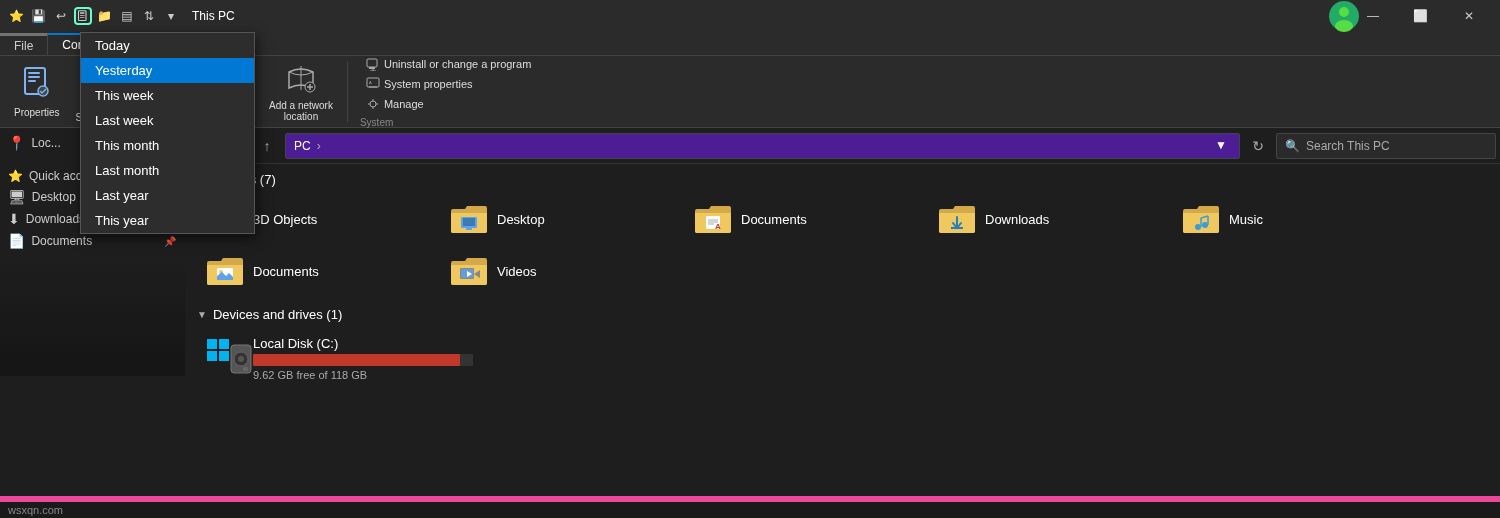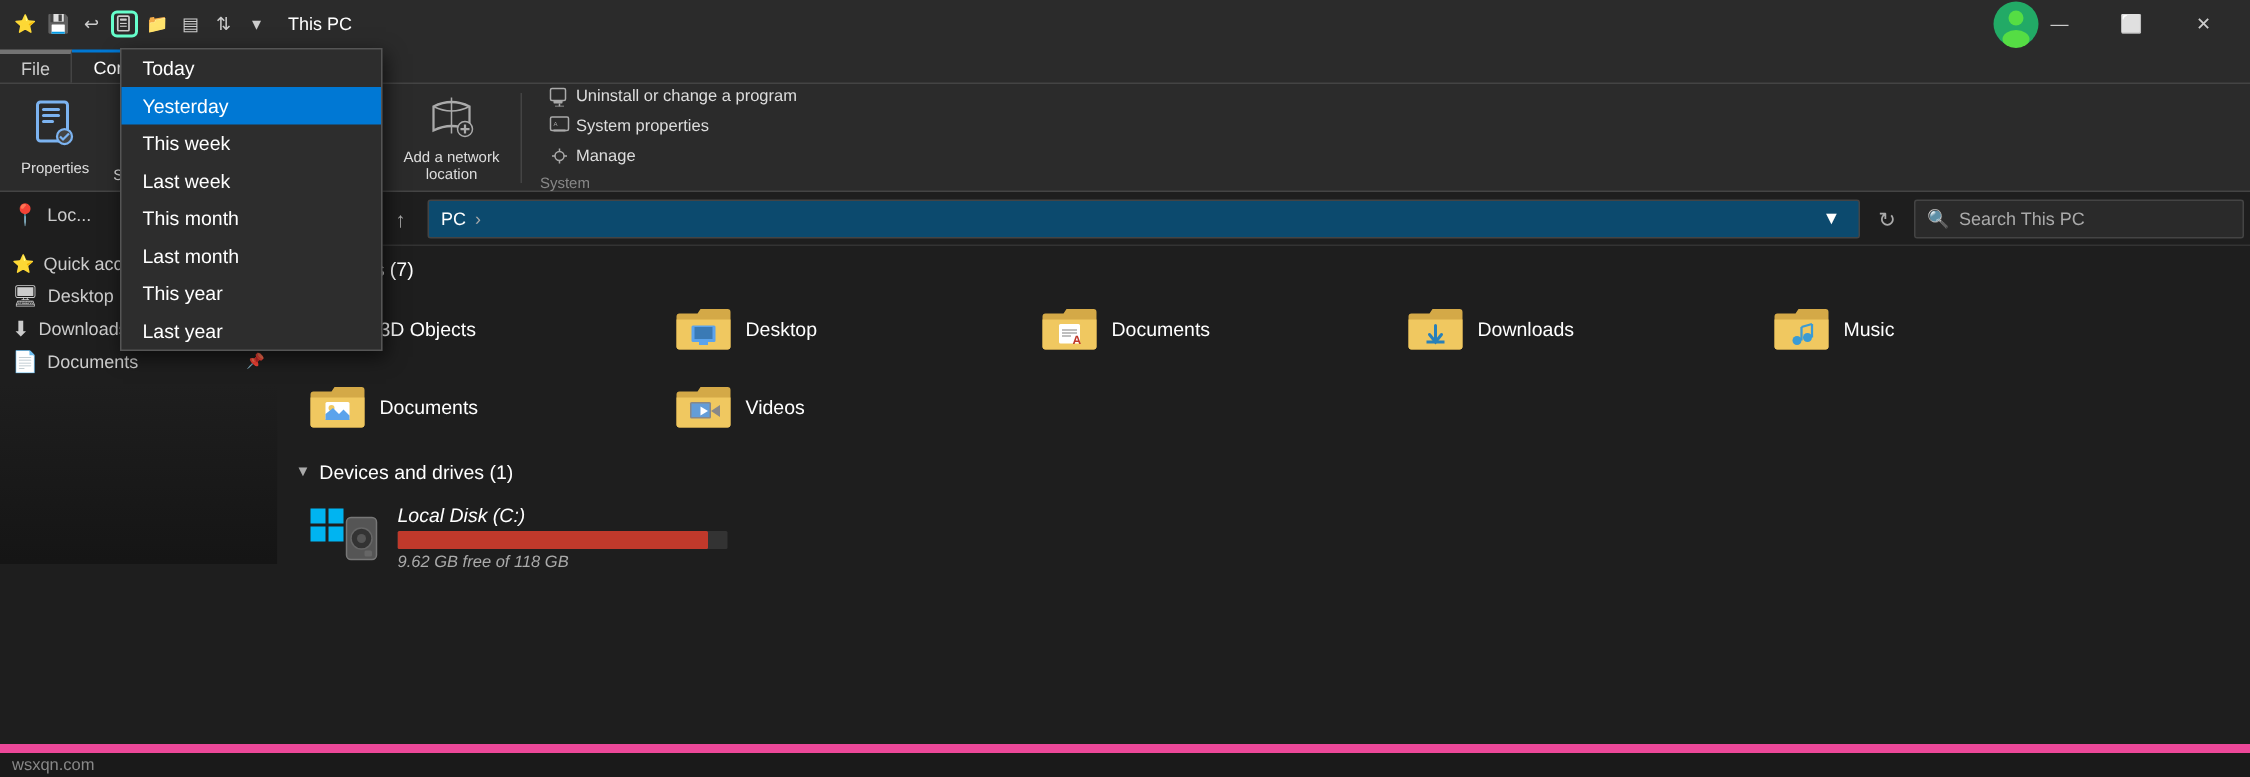--- a/index.html
+++ b/index.html
@@ -126,21 +126,21 @@
       align-items: center;
       justify-content: center;
       font-size: 14px;
       color: #aaa;
       cursor: pointer;
       border-radius: 2px;
     }
     .addr-path {
       flex: 1;
       height: 26px;
-      background: #0c4a6e;
+      background: #4c1d95;
       border: 1px solid #444;
       border-radius: 2px;
       display: flex;
       align-items: center;
       padding: 0 8px;
       font-size: 12px;
       color: #fff;
       gap: 6px;
     }
     .addr-refresh {
@@ -204,25 +204,23 @@
       border-radius: 2px;
       cursor: pointer;
       font-size: 13px;
       color: #fff;
     }
 
     
     .device-item {
       display: flex;
       align-items: center;
-      gap: 12px;
       padding: 6px 8px;
       border-radius: 2px;
       cursor: pointer;
-      font-style: italic;
     }
     .device-info { display: flex; flex-direction: column; gap: 3px; }
     .device-name { font-size: 13px; color: #fff; }
     .progress-bar {
       width: 220px;
       height: 12px;
       background: #333;
       border-radius: 1px;
       overflow: hidden;
     }
@@ -587,19 +585,19 @@
 
 </div>
 
 <div class="dropdown-menu">
   <div class="dropdown-item">Today</div>
   <div class="dropdown-item highlighted">Yesterday</div>
   <div class="dropdown-item">This week</div>
   <div class="dropdown-item">Last week</div>
   <div class="dropdown-item">This month</div>
   <div class="dropdown-item">Last month</div>
+  <div class="dropdown-item">Last year</div>
   <div class="dropdown-item">This year</div>
-  <div class="dropdown-item">Last year</div>
 </div>
 
 <div style="position:absolute;bottom:0;left:0;right:0;height:22px;background:#1a1a1a;border-top:6px solid #ec4899;display:flex;align-items:center;padding:0 8px;font-size:11px;color:#888;">
   <span>wsxqn.com</span>
 </div>
 
 </body></html>

